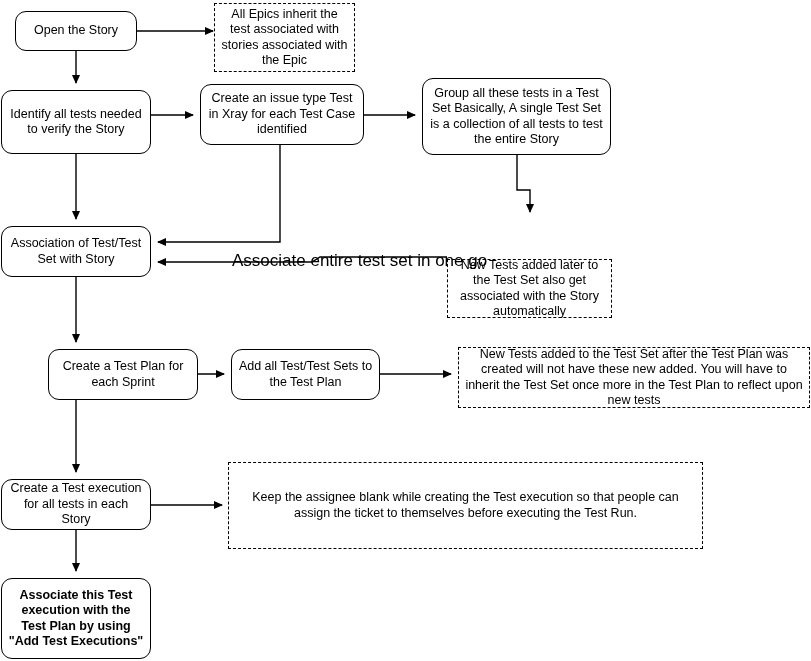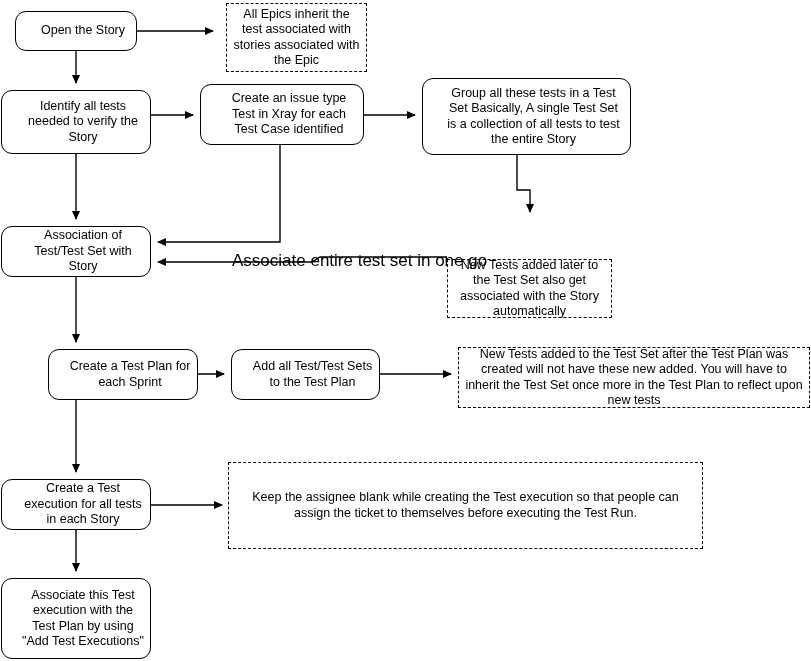--- a/index.html
+++ b/index.html
@@ -35,21 +35,20 @@
     text-align: center;
     color: #000000;
     font-size: 12.5px;
     line-height: 15.5px;
     padding: 2px 6px;
     background: #ffffff;
   }
   .node.solid {
     border: 1.4px solid #000000;
     border-radius: 11px;
-    padding-left: 20px;
   }
   .node.dashed {
     border: 1.6px dashed #000000;
     border-radius: 0;
   }
   .node span {
     display: block;
     width: 100%;
   }
   .edge-label {
@@ -87,30 +86,30 @@
         <path d="M76,400 L76,472" marker-end="url(#arrowhead)"></path>
         <path d="M151,505 L222,505" marker-end="url(#arrowhead)"></path>
         <path d="M76,530 L76,571" marker-end="url(#arrowhead)"></path>
       </g>
   </svg>
 
   <div id="node-layer">
       <div class="node solid" style="left: 15px; top: 11px; width: 122px; height: 40px;">
         <span>Open the Story</span>
       </div>
-      <div class="node dashed" style="left: 226px; top: 3px; width: 141px; height: 69px;">
+      <div class="node dashed" style="left: 214px; top: 3px; width: 141px; height: 69px;">
         <span>All Epics inherit the test associated with stories associated with the Epic</span>
       </div>
       <div class="node solid" style="left: 1px; top: 90px; width: 150px; height: 64px;">
         <span>Identify all tests needed to verify the Story</span>
       </div>
       <div class="node solid" style="left: 200px; top: 84px; width: 164px; height: 61px;">
         <span>Create an issue type Test in Xray for each Test Case identified</span>
       </div>
-      <div class="node solid" style="left: 422px; top: 78px; width: 209px; height: 77px;">
+      <div class="node solid" style="left: 422px; top: 78px; width: 189px; height: 77px;">
         <span>Group all these tests in a Test Set Basically, A single Test Set is a collection of all tests to test the entire Story</span>
       </div>
       <div class="node solid" style="left: 1px; top: 226px; width: 150px; height: 51px;">
         <span>Association of Test/Test Set with Story</span>
       </div>
       <div class="node dashed" style="left: 447px; top: 219px; width: 165px; height: 59px; margin-top: 40px;">
         <span>New Tests added later to the Test Set also get associated with the Story automatically</span>
       </div>
       <div class="node solid" style="left: 1px; top: 349px; width: 150px; height: 51px; margin-left: 47px;">
         <span>Create a Test Plan for each Sprint</span>
@@ -120,21 +119,21 @@
       </div>
       <div class="node dashed" style="left: 458px; top: 347px; width: 352px; height: 61px;">
         <span>New Tests added to the Test Set after the Test Plan was created will not have these new added. You will have to inherit the Test Set once more in the Test Plan to reflect upon new tests</span>
       </div>
       <div class="node solid" style="left: 1px; top: 479px; width: 150px; height: 51px;">
         <span>Create a Test execution for all tests in each Story</span>
       </div>
       <div class="node dashed" style="left: 228px; top: 462px; width: 475px; height: 87px;">
         <span>Keep the assignee blank while creating the Test execution so that people can assign the ticket to themselves before executing the Test Run.</span>
       </div>
-      <div class="node solid" style="left: 1px; top: 578px; width: 150px; height: 81px;">
+      <div class="node solid" style="left: 1px; top: 578px; width: 150px; height: 81px; font-weight: bold;">
         <span>Associate this Test execution with the Test Plan by using "Add Test Executions"</span>
       </div>
     </div>
   <div id="label-layer">
       <div class="edge-label" style="left: 232px; top: 253px;">Associate entire test set in one go</div>
     </div>
 
 </div>
 
 </body></html>

